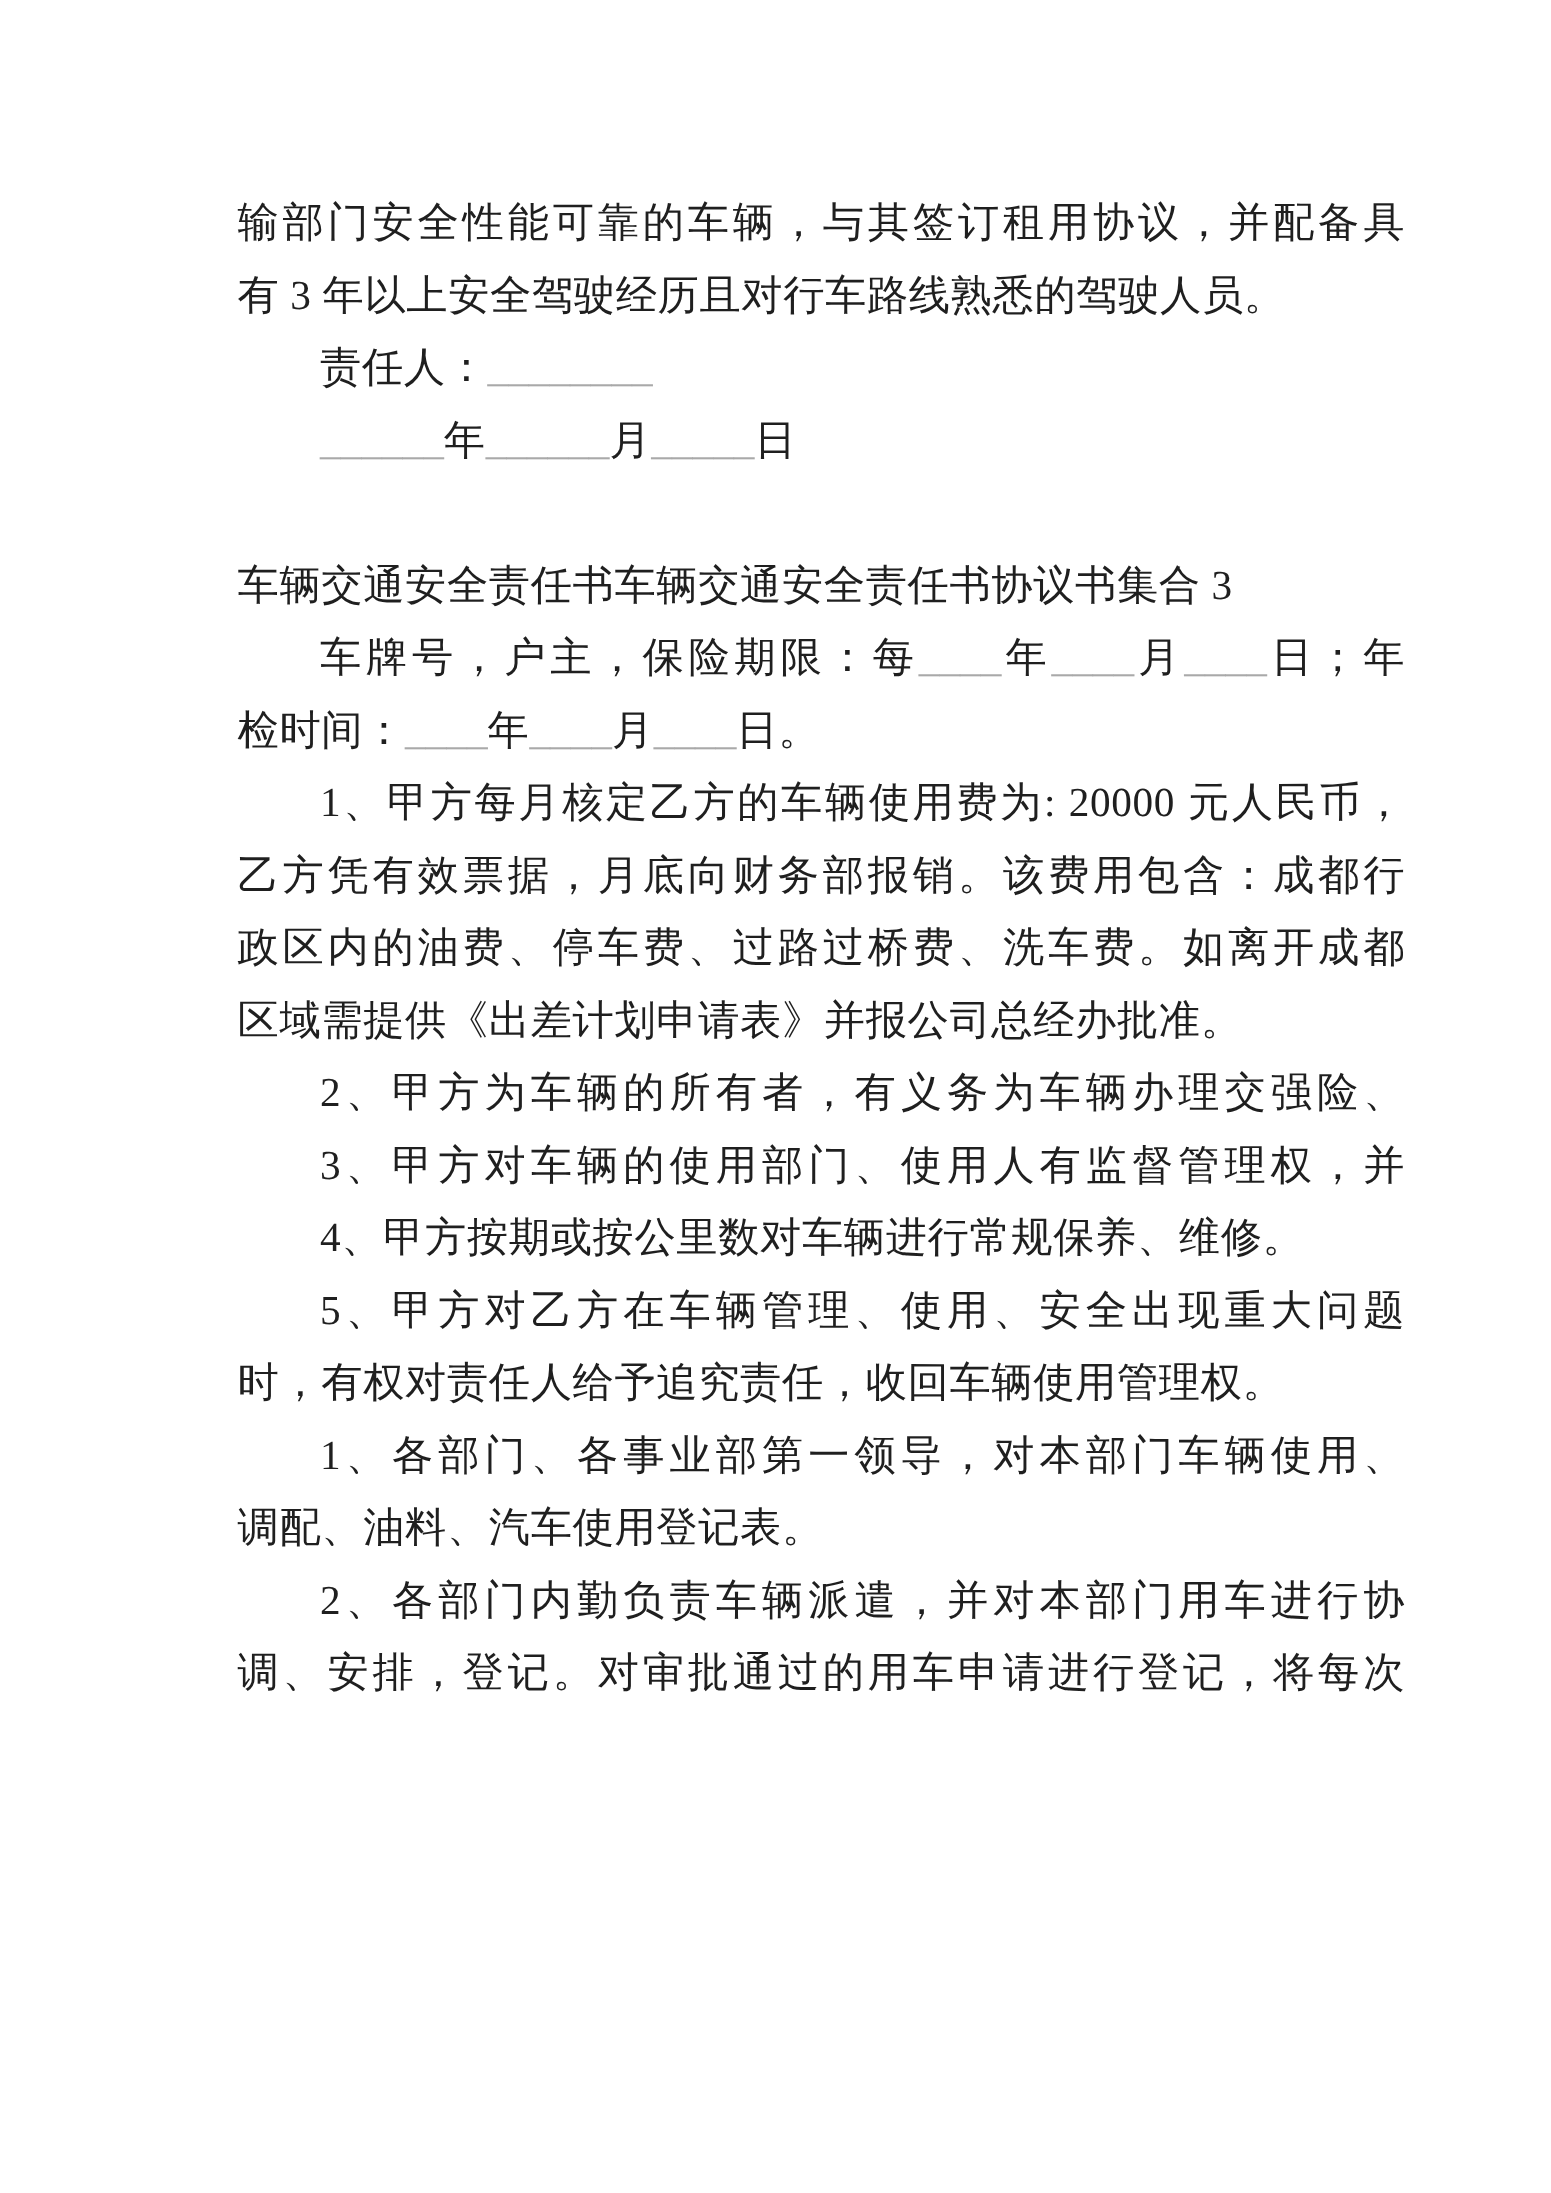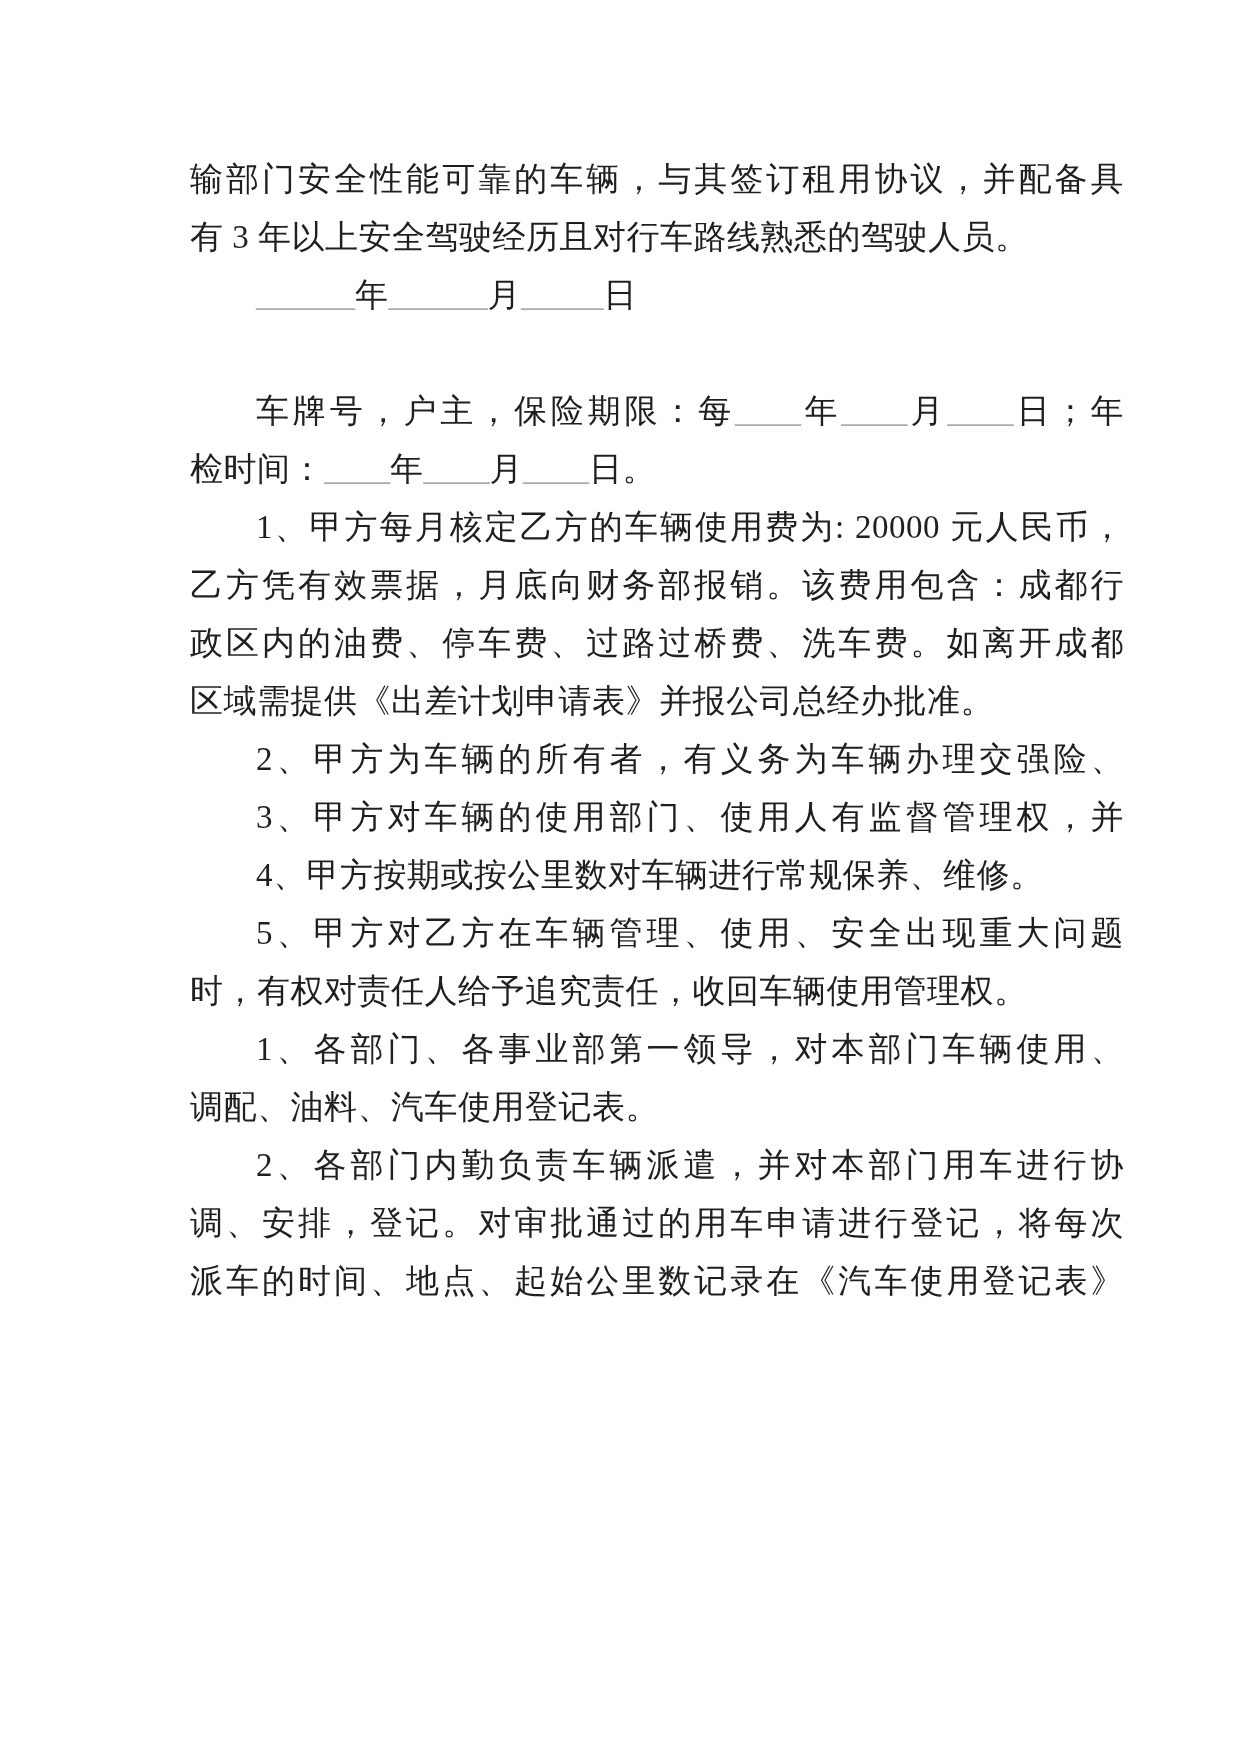--- a/index.html
+++ b/index.html
@@ -50,32 +50,33 @@
     color: inherit;
   }
 </style>
 </head>
 <body>
 
 <div class="page">
   <div class="doc">
       <div class="line just"><span class="run">输部门安全性能可靠的车辆，与其签订租用协议，并配备具</span></div>
       <div class="line"><span class="run">有 3 年以上安全驾驶经历且对行车路线熟悉的驾驶人员。</span></div>
+      <div class="line indent"><span class="run">责任人：</span><span class="blank">________</span></div>
       <div class="line indent"><span class="blank">______</span><span class="run">年</span><span class="blank">______</span><span class="run">月</span><span class="blank">_____</span><span class="run">日</span></div>
       <div class="line empty">&nbsp;</div>
+      <div class="line"><span class="run">车辆交通安全责任书车辆交通安全责任书协议书集合 3</span></div>
       <div class="line just indent"><span class="run">车牌号，户主，保险期限：每</span><span class="blank">____</span><span class="run">年</span><span class="blank">____</span><span class="run">月</span><span class="blank">____</span><span class="run">日；年</span></div>
       <div class="line"><span class="run">检时间：</span><span class="blank">____</span><span class="run">年</span><span class="blank">____</span><span class="run">月</span><span class="blank">____</span><span class="run">日。</span></div>
       <div class="line just indent"><span class="run">1、甲方每月核定乙方的车辆使用费为: 20000 元人民币，</span></div>
       <div class="line just"><span class="run">乙方凭有效票据，月底向财务部报销。该费用包含：成都行</span></div>
       <div class="line just"><span class="run">政区内的油费、停车费、过路过桥费、洗车费。如离开成都</span></div>
       <div class="line"><span class="run">区域需提供《出差计划申请表》并报公司总经办批准。</span></div>
       <div class="line just indent"><span class="run">2、甲方为车辆的所有者，有义务为车辆办理交强险、</span></div>
       <div class="line just indent"><span class="run">3、甲方对车辆的使用部门、使用人有监督管理权，并</span></div>
       <div class="line indent"><span class="run">4、甲方按期或按公里数对车辆进行常规保养、维修。</span></div>
       <div class="line just indent"><span class="run">5、甲方对乙方在车辆管理、使用、安全出现重大问题</span></div>
       <div class="line"><span class="run">时，有权对责任人给予追究责任，收回车辆使用管理权。</span></div>
       <div class="line just indent"><span class="run">1、各部门、各事业部第一领导，对本部门车辆使用、</span></div>
       <div class="line"><span class="run">调配、油料、汽车使用登记表。</span></div>
       <div class="line just indent"><span class="run">2、各部门内勤负责车辆派遣，并对本部门用车进行协</span></div>
       <div class="line just"><span class="run">调、安排，登记。对审批通过的用车申请进行登记，将每次</span></div>
-      <div class="line just"><span class="run">派车的时间、地点、起始公里数记录在《汽车使用登记表》</span></div>
     </div>
 </div>
 
 </body></html>

